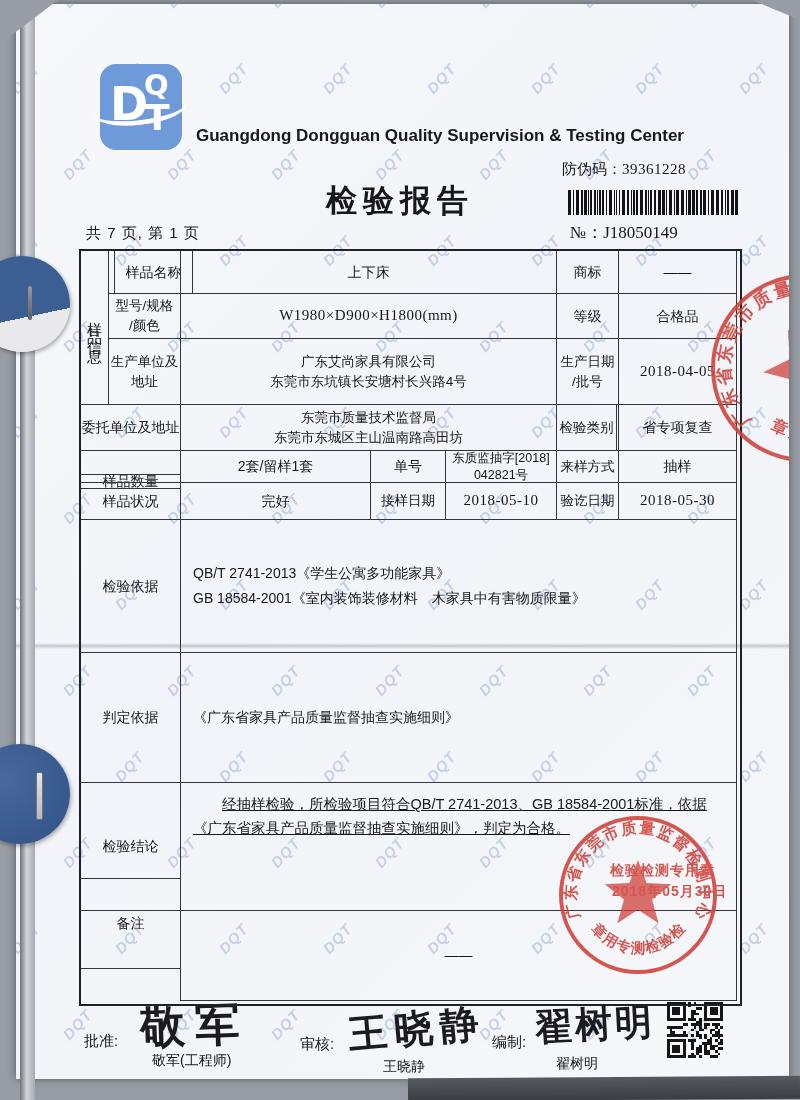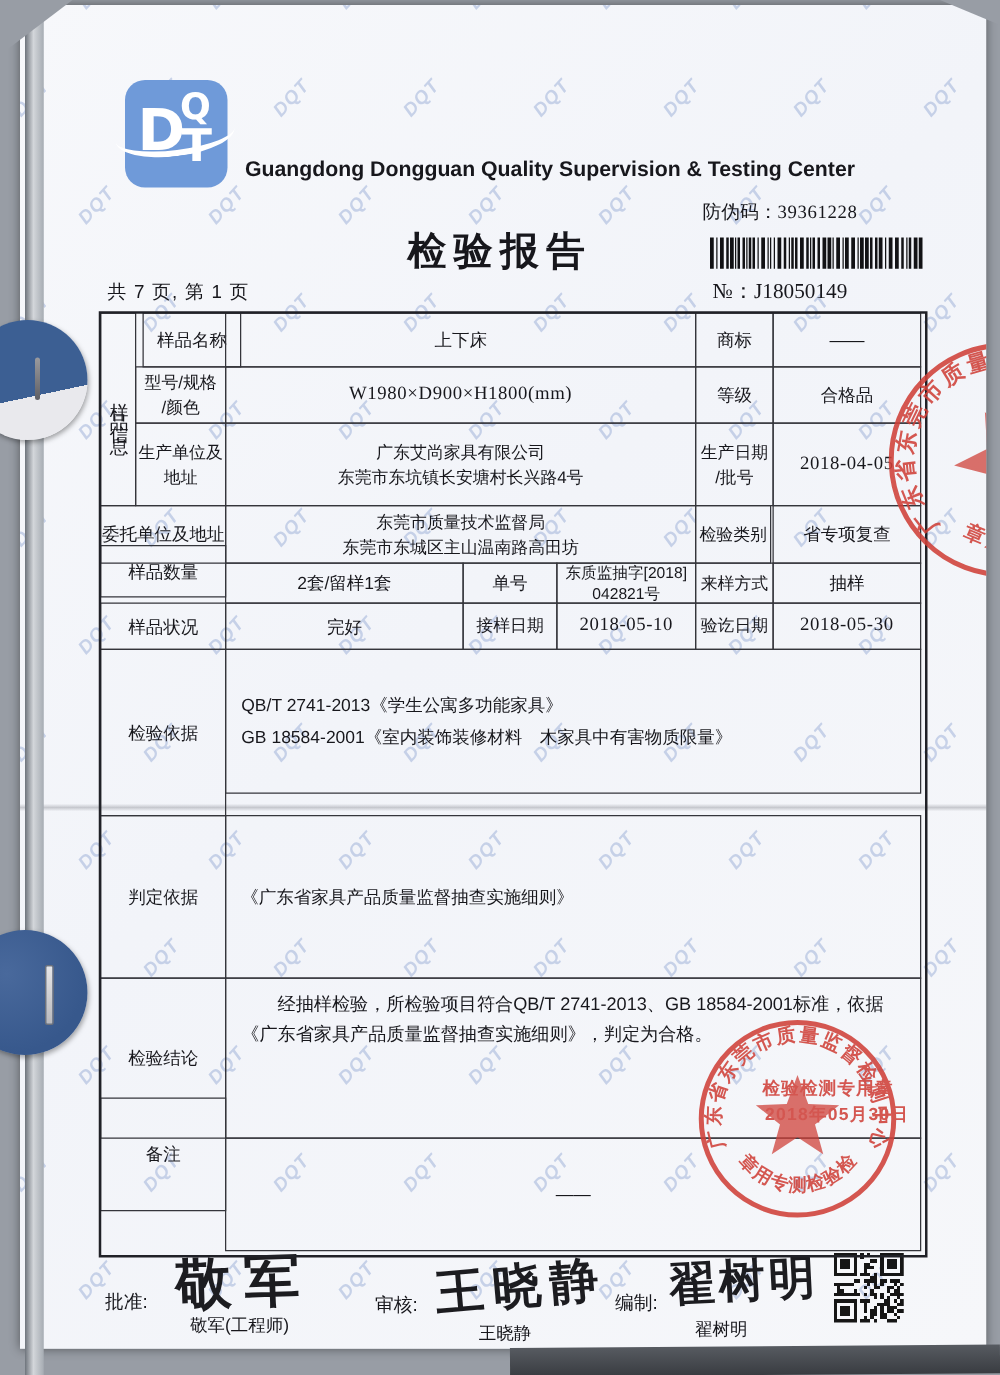--- a/index.html
+++ b/index.html
@@ -36,21 +36,21 @@
         text-align:center;font-size:14px;line-height:1.45;}
   .frame{position:absolute;left:79px;top:249px;width:659px;height:753px;border:2px solid #202127;
         z-index:4;pointer-events:none;}
   .vtext{writing-mode:vertical-lr;letter-spacing:9px;font-size:15px;}
   .lat{font-family:"Liberation Serif",serif;font-size:15px;letter-spacing:.5px;}
   .sm{font-size:13.5px;}
   .xs{font-size:12.5px;line-height:1.3;}
   .cleft{align-items:flex-start;text-align:left;padding-left:12px;}
   .ctop{justify-content:flex-start;padding-top:10px;}
   .para{display:block;text-align:left;padding:10px 14px 0 12px;font-size:14.5px;line-height:1.65;}
-  .para p{margin:0;text-indent:2em;}
+  .para p{margin:0;text-indent:2em;text-decoration:underline;}
   
   .flabel{font-size:15px;z-index:3;}
   .sig{font-family:"DejaVu Serif",serif;font-weight:bold;color:#1c1c20;z-index:3;white-space:nowrap;}
   .fname{font-size:14px;z-index:3;white-space:nowrap;}
   
   .stampwrap{position:absolute;z-index:6;overflow:hidden;}
   svg.stamp{opacity:.88;mix-blend-mode:multiply;}
   
   #strip{position:absolute;left:20px;top:0;width:15px;height:1100px;z-index:7;
      background:linear-gradient(90deg,#6e747c,#d3d6da 45%,#a6acb3);}
@@ -280,39 +280,39 @@
   <div class="cell lat" style="left:618px;top:338px;width:119px;height:67px">2018-04-05</div>
 
   <div class="cell" style="left:80px;top:404px;width:101px;height:47px">委托单位及地址</div>
   <div class="cell sm" style="left:180px;top:404px;width:377px;height:47px">
     <span>东莞市质量技术监督局</span>
     <span>东莞市东城区主山温南路高田坊</span>
   </div>
   <div class="cell sm" style="left:556px;top:404px;width:61px;height:47px">检验类别</div>
   <div class="cell" style="left:618px;top:404px;width:119px;height:47px">省专项复查</div>
 
-  <div class="cell" style="left:80px;top:436px;width:101px;height:42px">样品数量</div>
+  <div class="cell" style="left:80px;top:474px;width:101px;height:15px">样品数量</div>
   <div class="cell" style="left:180px;top:450px;width:191px;height:33px">2套/留样1套</div>
   <div class="cell" style="left:370px;top:450px;width:76px;height:33px">单号</div>
   <div class="cell xs" style="left:445px;top:450px;width:112px;height:33px">
     <span>东质监抽字[2018]</span>
     <span>042821号</span>
   </div>
   <div class="cell sm" style="left:556px;top:450px;width:63px;height:33px">来样方式</div>
   <div class="cell" style="left:80px;top:482px;width:101px;height:38px">样品状况</div>
 
   <div class="cell" style="left:618px;top:450px;width:119px;height:33px">抽样</div>
   <div class="cell" style="left:180px;top:482px;width:191px;height:38px">完好</div>
   <div class="cell sm" style="left:370px;top:482px;width:76px;height:38px">接样日期</div>
   <div class="cell lat" style="left:445px;top:482px;width:112px;height:38px">2018-05-10</div>
   <div class="cell sm" style="left:556px;top:482px;width:63px;height:38px">验讫日期</div>
   <div class="cell lat" style="left:618px;top:482px;width:119px;height:38px">2018-05-30</div>
 
   <div class="cell" style="left:80px;top:519px;width:101px;height:134px">检验依据</div>
-  <div class="cell cleft" style="left:180px;top:519px;width:557px;height:116px;line-height:1.8">
+  <div class="cell cleft" style="left:180px;top:519px;width:557px;height:134px;line-height:1.8">
     <span>QB/T 2741-2013《学生公寓多功能家具》</span>
     <span>GB 18584-2001《室内装饰装修材料　木家具中有害物质限量》</span>
   </div>
 
   <div class="cell" style="left:80px;top:652px;width:101px;height:131px">判定依据</div>
   <div class="cell cleft" style="left:180px;top:652px;width:557px;height:131px">《广东省家具产品质量监督抽查实施细则》</div>
 
   <div class="cell" style="left:80px;top:782px;width:101px;height:129px">检验结论</div>
   <div class="cell para ctop" style="left:180px;top:782px;width:557px;height:129px">
     <p>经抽样检验，所检验项目符合QB/T 2741-2013、GB 18584-2001标准，依据《广东省家具产品质量监督抽查实施细则》，判定为合格。</p>

